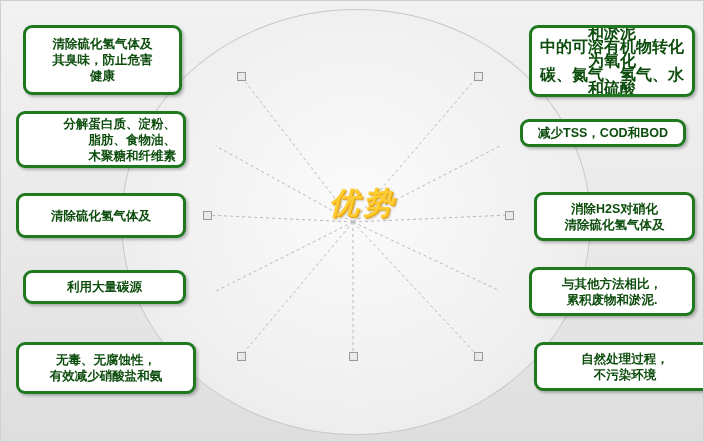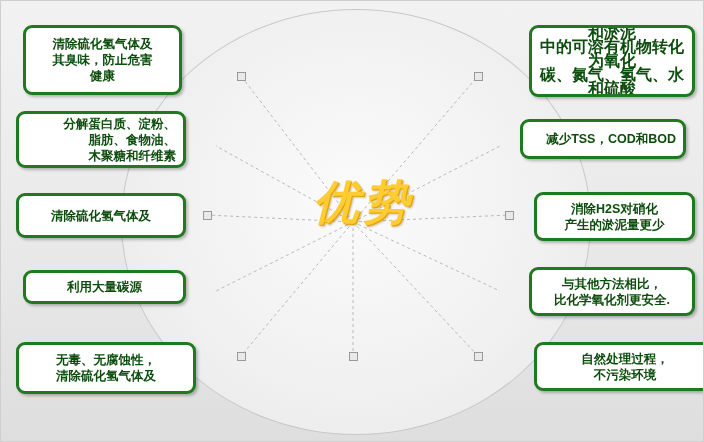--- a/index.html
+++ b/index.html
@@ -34,21 +34,21 @@
     top: 0;
   }
   
   .center-title {
     position: absolute;
     left: 272px;
     top: 178px;
     width: 180px;
     text-align: center;
     font-family: "Liberation Serif", serif;
-    font-size: 46px;
+    font-size: 30px;
     font-weight: bold;
     font-style: italic;
     color: #ffcc33;
     text-shadow: 1px 1px 0 #e8a200, 2px 2px 2px rgba(120,80,0,0.35);
     letter-spacing: 4px;
     line-height: 48px;
   }
   
   .node {
     position: absolute;
@@ -122,38 +122,38 @@
 木聚糖和纤维素</span>
   </div>
   <div class="node" style="left:15px;top:192px;width:170px;height:45px;">
     <span>清除硫化氢气体及</span>
   </div>
   <div class="node" style="left:22px;top:269px;width:163px;height:34px;">
     <span>利用大量碳源</span>
   </div>
   <div class="node" style="left:15px;top:341px;width:180px;height:52px;">
     <span>无毒、无腐蚀性，
-清除硫化氢气体及</span>
+有效减少硝酸盐和氨</span>
   </div>
 
   <div class="node" style="left:528px;top:24px;width:166px;height:72px;font-size:16px;line-height:14px;">
     <span>将悬浮物、累积废物和淤泥
 中的可溶有机物转化为氧化
 碳、氮气、氢气、水和硫酸
 盐</span>
   </div>
-  <div class="node" style="left:519px;top:118px;width:166px;height:40px;text-align:right;">
+  <div class="node" style="left:519px;top:118px;width:166px;height:28px;">
     <span>减少TSS，COD和BOD</span>
   </div>
   <div class="node" style="left:533px;top:191px;width:161px;height:49px;">
     <span>消除H2S对硝化
-产生的淤泥量更少</span>
+清除硫化氢气体及</span>
   </div>
   <div class="node" style="left:528px;top:266px;width:166px;height:49px;">
     <span>与其他方法相比，
-比化学氧化剂更安全.</span>
+累积废物和淤泥.</span>
   </div>
   <div class="node" style="left:533px;top:341px;width:182px;height:49px;">
     <span>自然处理过程，
 不污染环境</span>
   </div>
 
 </div>
 
 </body></html>

